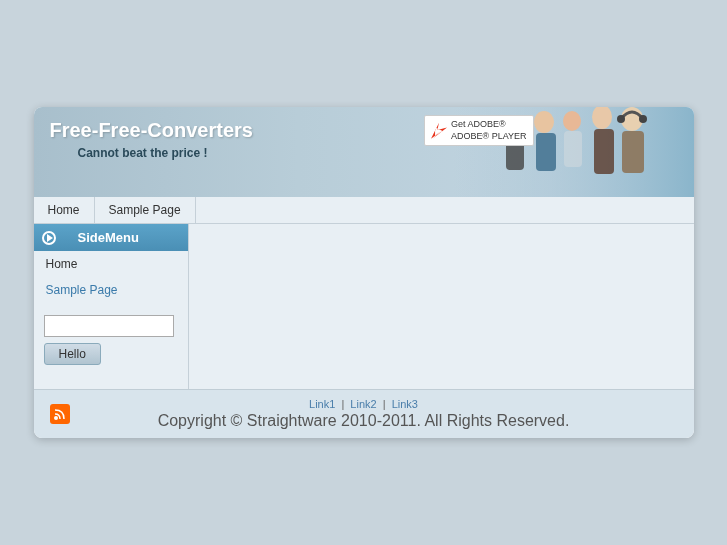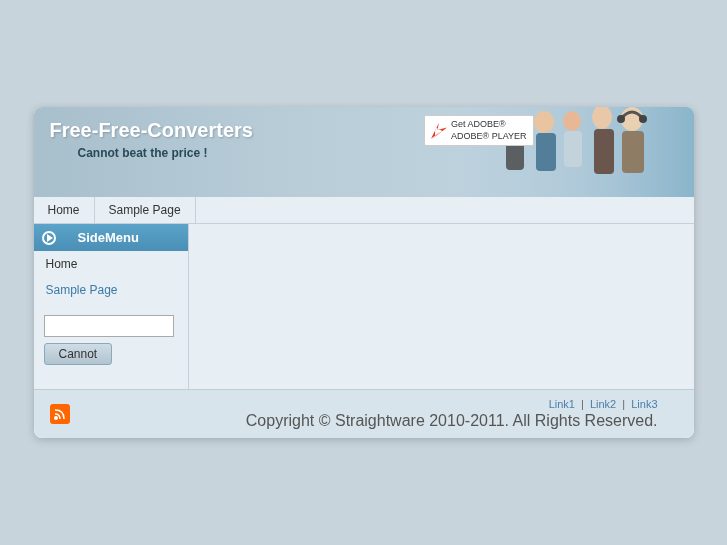--- a/index.html
+++ b/index.html
@@ -230,21 +230,21 @@
       display: flex;
       align-items: center;
       justify-content: center;
       color: #fff;
       font-size: 11px;
       font-weight: bold;
     }
 
     .footer-center {
       flex: 1;
-      text-align: right;
+      text-align: center;
     }
 
     .footer-links {
       font-size: 11px;
       color: #4a7eaa;
       margin-bottom: 2px;
     }
 
     .footer-links a {
       color: #4a7eaa;
@@ -330,21 +330,21 @@
     <div class="sidebar">
       <div class="sidebar-menu-title">
         <span class="sidebar-play-icon"></span>
         <span>SideMenu</span>
       </div>
       <a class="sidebar-nav-item">Home</a>
       <a class="sidebar-nav-item link">Sample Page</a>
 
       <div class="search-section">
         <input class="search-input" type="text" style="">
-        <button class="search-button">Cannot</button>
+        <button class="search-button">Hello</button>
       </div>
     </div>
 
 
   </div>
 
   <div class="footer">
     <div class="footer-rss">
       <svg width="12" height="12" viewBox="0 0 12 12" xmlns="http://www.w3.org/2000/svg">
         <circle cx="2" cy="10" r="2" fill="white"></circle>

